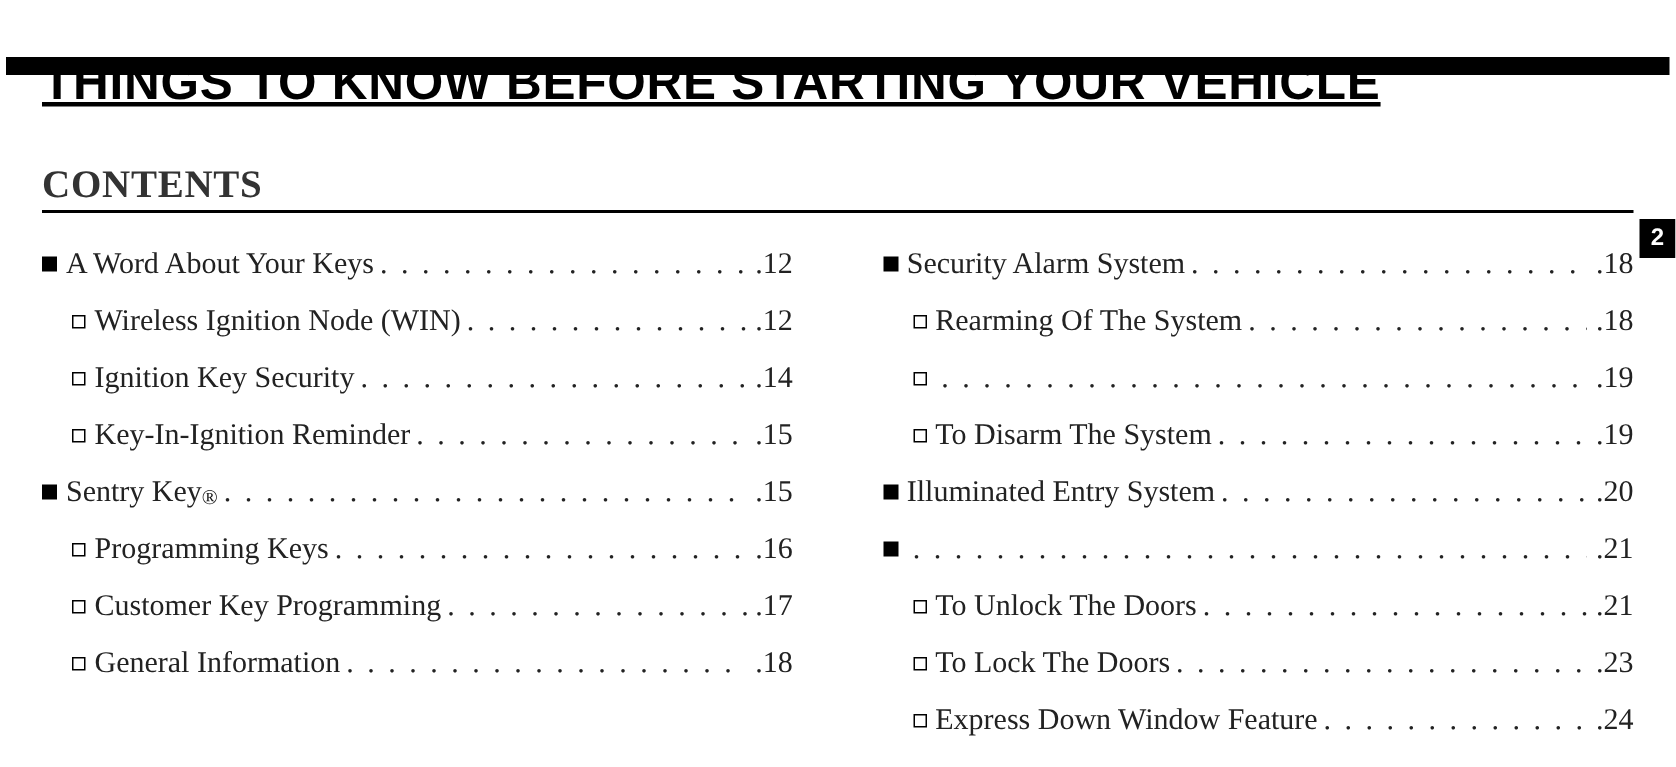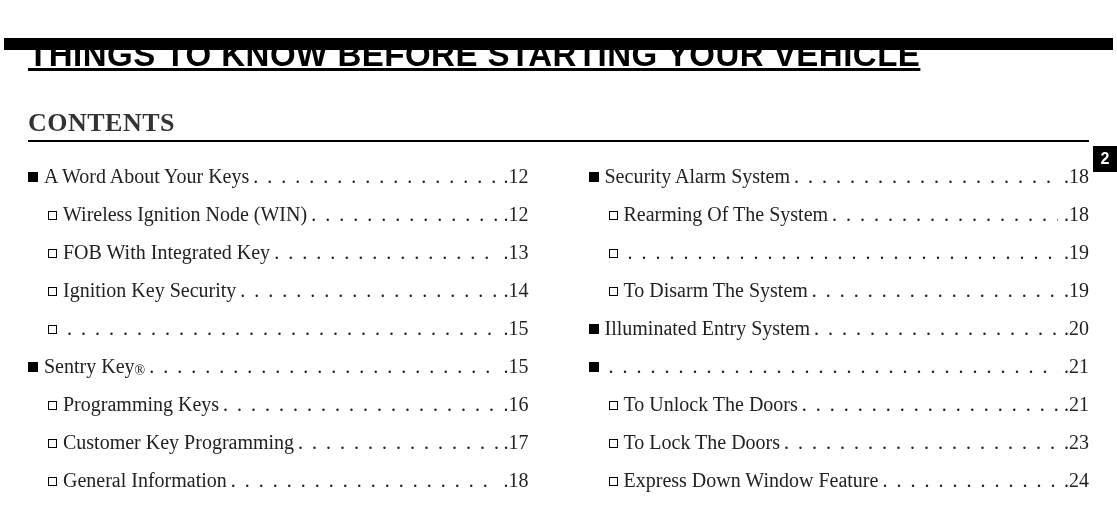--- a/index.html
+++ b/index.html
@@ -165,34 +165,28 @@
         </div>
         <div class="toc-line lvl2">
           <span class="bullet"><span class="bullet-square-outline"></span></span>
           <span class="toc-text">Wireless Ignition Node (WIN)</span>
           <span class="leader"></span>
           <span class="first-dot"></span>
           <span class="pagenum">.12</span>
         </div>
         <div class="toc-line lvl2">
           <span class="bullet"><span class="bullet-square-outline"></span></span>
-          <span class="toc-text">FOB With Integrated Key</span>
-          <span class="leader"></span>
-          <span class="first-dot"></span>
-          <span class="pagenum">.13</span>
-        </div>
-        <div class="toc-line lvl2">
-          <span class="bullet"><span class="bullet-square-outline"></span></span>
           <span class="toc-text">Ignition Key Security</span>
           <span class="leader"></span>
           <span class="first-dot"></span>
           <span class="pagenum">.14</span>
         </div>
         <div class="toc-line lvl2">
           <span class="bullet"><span class="bullet-square-outline"></span></span>
+          <span class="toc-text">Key-In-Ignition Reminder</span>
           <span class="leader"></span>
           <span class="first-dot"></span>
           <span class="pagenum">.15</span>
         </div>
         <div class="toc-line lvl1">
           <span class="bullet"><span class="bullet-square-filled"></span></span>
           <span class="toc-text">Sentry Key</span>
           <span class="reg">®</span>
           <span class="leader"></span>
           <span class="first-dot"></span>

